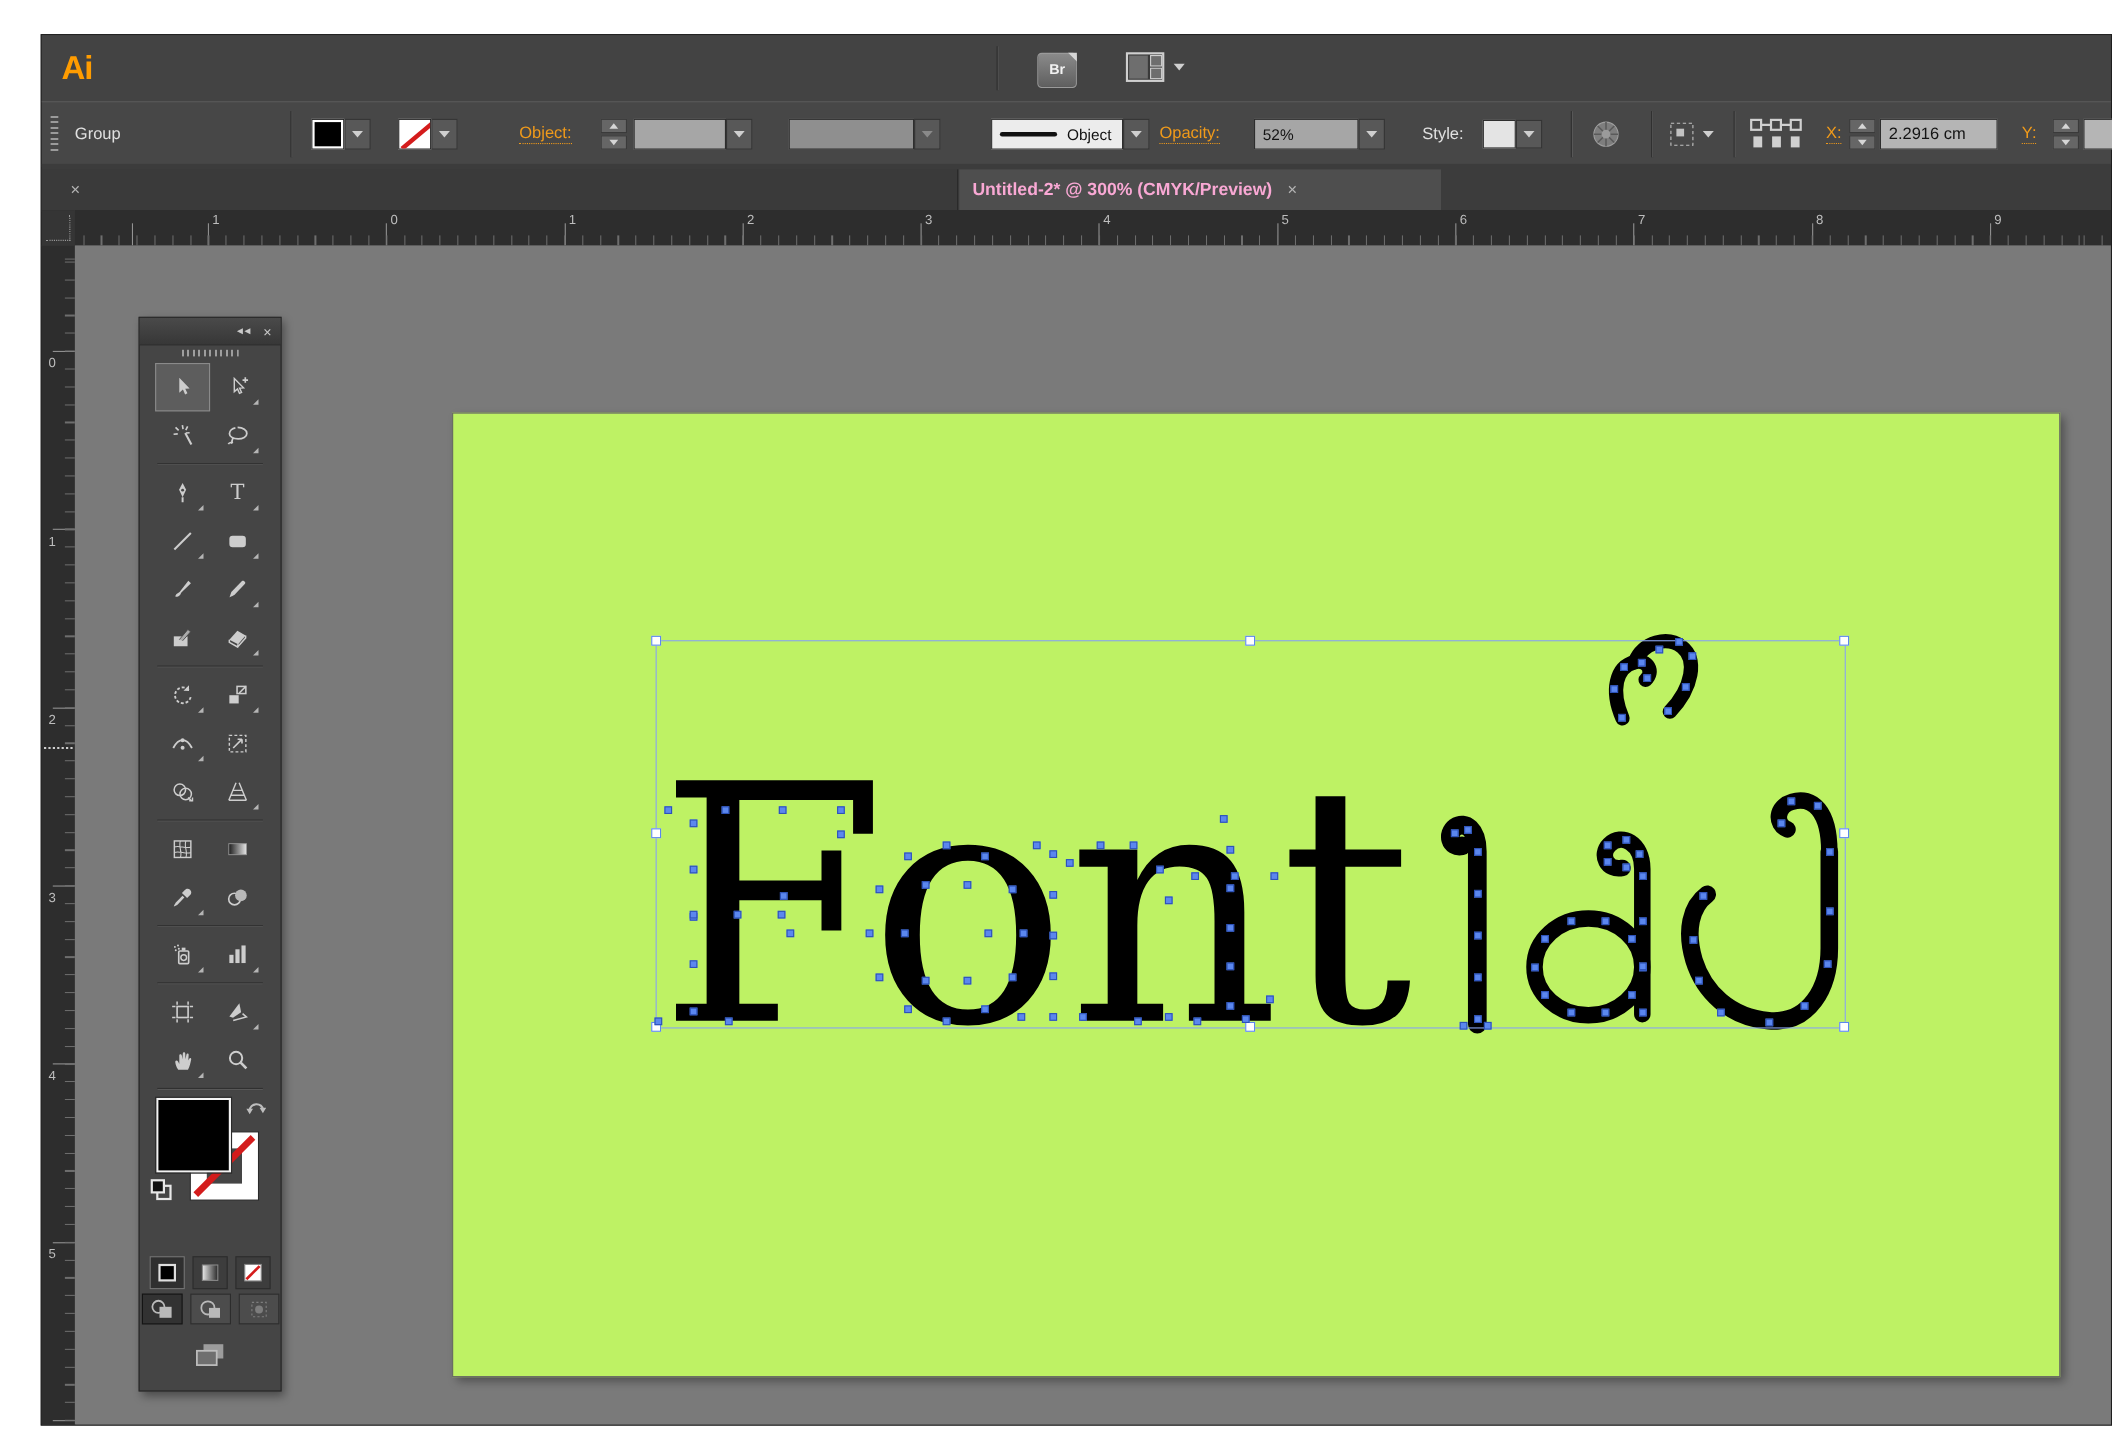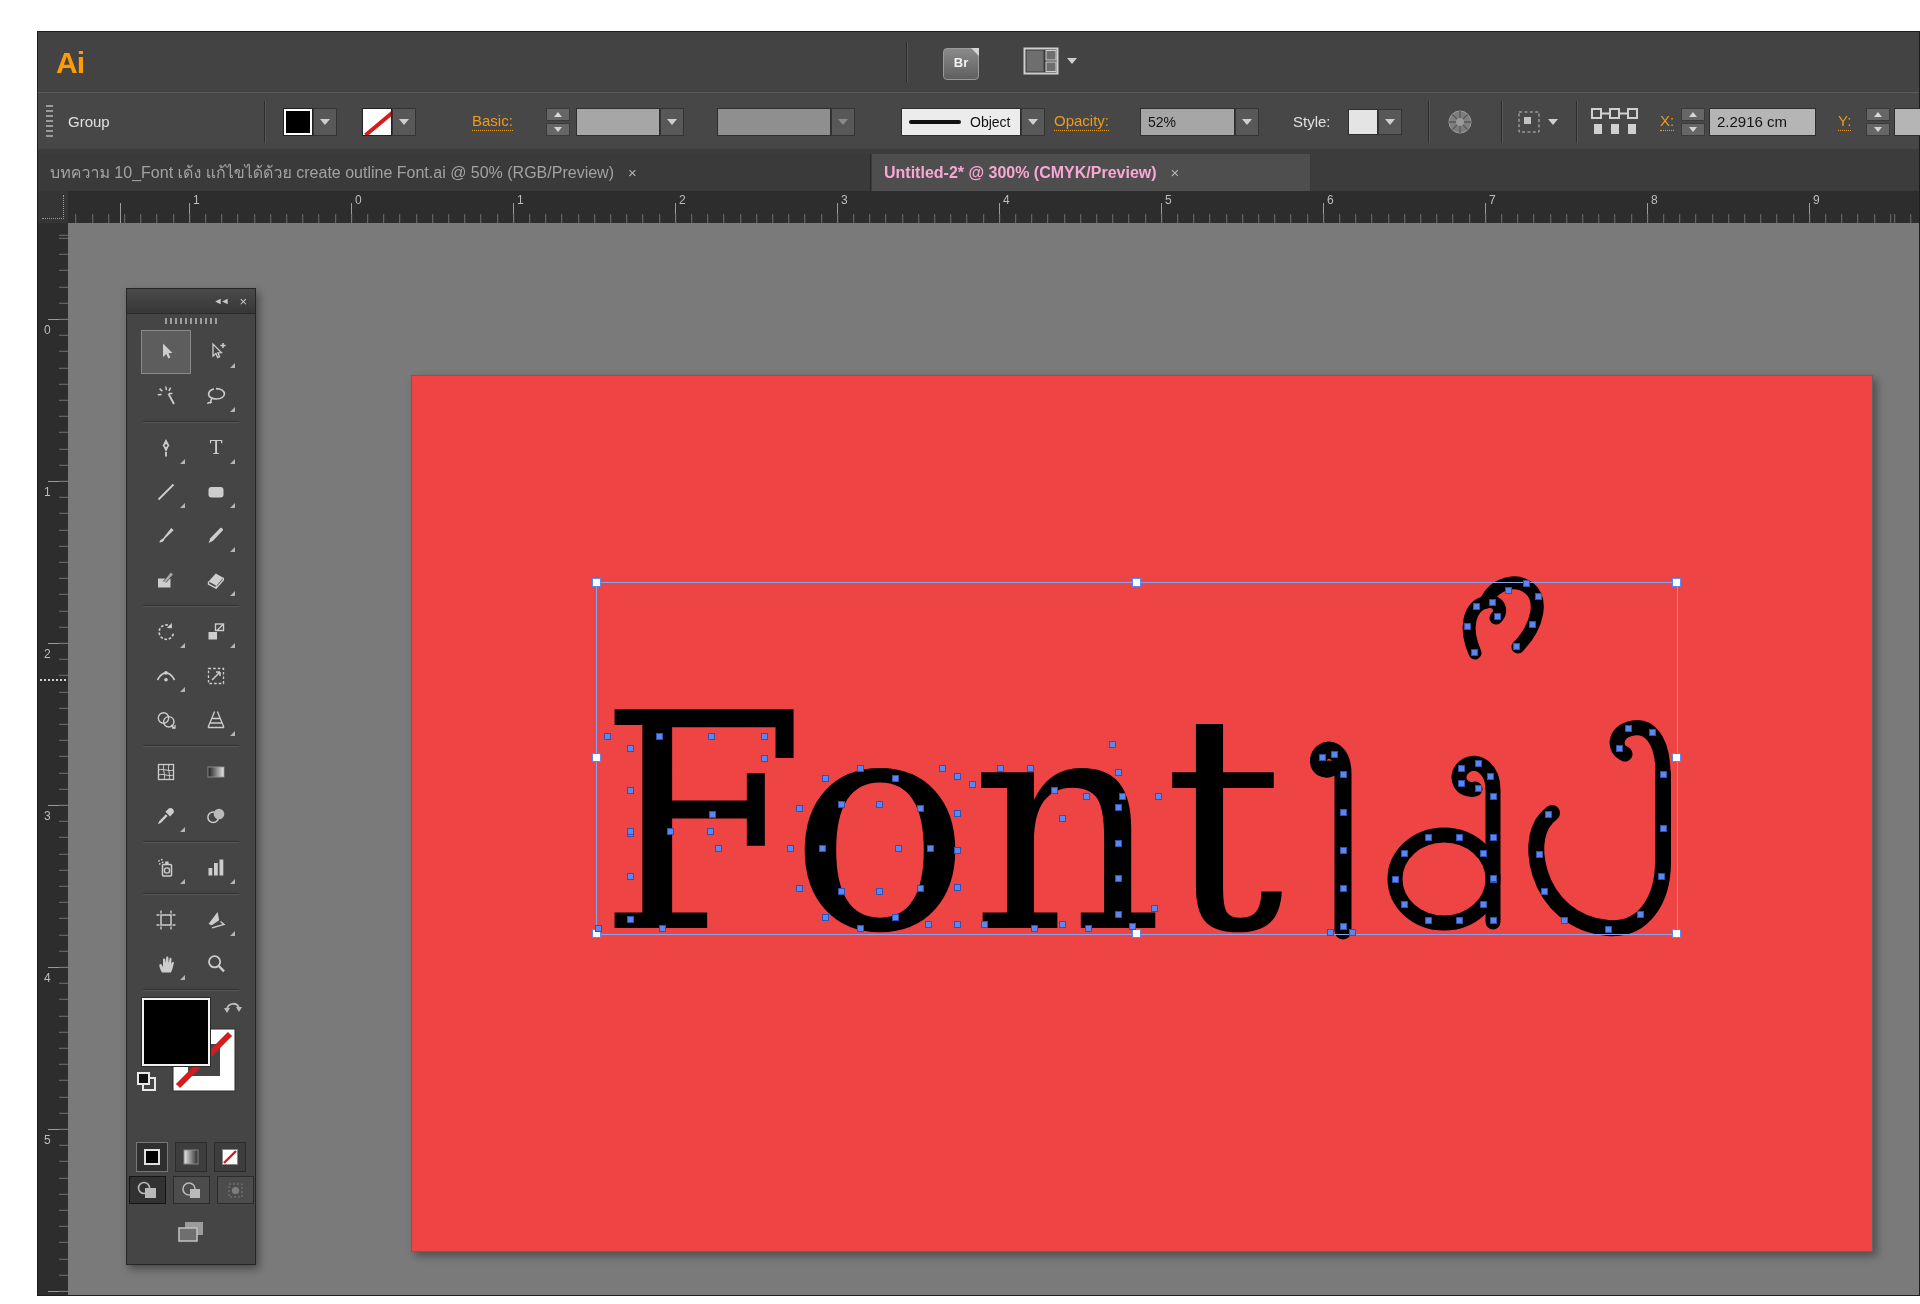--- a/index.html
+++ b/index.html
@@ -55,21 +55,21 @@
      background-size:auto 9px,auto 20px;background-repeat:repeat-x;background-position:-24.8px bottom,121px bottom;}
   .rh-label{position:absolute;top:2px;color:#bdbdbd;font-size:12px;}
   #ruler-v{position:absolute;left:0;top:191px;width:30px;bottom:0;background:#2d2d2d;border-right:1px solid #111;}
   .rv-ticks{position:absolute;inset:0;
      background-image:repeating-linear-gradient(#6e6e6e 0 1px,transparent 1px 16.2px),repeating-linear-gradient(#9a9a9a 0 1px,transparent 1px 162px);
      background-size:9px auto,20px auto;background-repeat:repeat-y;background-position:right 14.8px,right 96px;}
   .rv-label{position:absolute;left:6px;color:#bdbdbd;font-size:12px;}
   #rv-marker{position:absolute;left:2px;width:26px;border-top:2px dotted #cfcfcf;}
   
   #canvas{position:absolute;left:30px;top:191px;right:0;bottom:0;background:#7a7a7a;overflow:hidden;}
-  #artboard{position:absolute;left:343px;top:152px;width:1460px;height:875px;background:#ef4444;border:1px solid #636363;
+  #artboard{position:absolute;left:343px;top:152px;width:1460px;height:875px;background:#bef264;border:1px solid #636363;
      box-shadow:4px 4px 8px rgba(0,0,0,.35);box-sizing:content-box;}
   #bbox{position:absolute;border:1px solid #88a4ef;}
   .handle{position:absolute;width:9px;height:9px;background:#fff;border:1px solid #5b87ee;box-sizing:border-box;}
   .anchor{position:absolute;width:7px;height:7px;background:#5b87ee;border:1px solid #2d52b8;box-sizing:border-box;}
   
   #toolbox{position:absolute;left:58px;top:65px;width:130px;background:#454545;border:1px solid #262626;
      box-shadow:3px 4px 8px rgba(0,0,0,.4);box-sizing:border-box;}
   #tb-header{height:24px;background:linear-gradient(#4a4a4a,#373737);border-bottom:1px solid #2b2b2b;
      display:flex;align-items:center;justify-content:flex-end;gap:12px;padding:0 8px;}
   #tb-header .hbtn{color:#c9c9c9;font-size:9px;letter-spacing:-2px;}
@@ -140,21 +140,21 @@
     <div class="cb swatch-btn" style="left:324px;">
       <span class="swatch-box" style="overflow:hidden;">
           <span class="slashline"></span>
         </span>
       <span class="drop-btn">
           <span class="tri-down"></span>
         </span>
     </div>
 
     <div class="cb" style="left:434px;">
-        <span class="cb-orange">Basic:</span>
+        <span class="cb-orange">Object:</span>
       </div>
     <div class="cb" style="left:508px;">
       <span class="stepper">
         <span class="step-btn">
             <span class="tri-up-s"></span>
           </span>
         <span class="step-btn">
             <span class="tri-dn-s"></span>
           </span>
       </span>
@@ -266,21 +266,20 @@
           </span>
       </span>
     </div>
     <div class="cb" style="left:1856px;">
       <span class="field" style="width:100px;background:#b5b5b5;"></span>
     </div>
   </div>
 
   <div id="tabbar">
     <div id="tab-0" class="doc-tab">
-      <span class="title">บทความ 10_Font เด้ง แก้ไขได้ด้วย create outline Font.ai @ 50% (RGB/Preview)</span>
       <span class="close">×</span>
     </div>
     <div id="tab-1" class="doc-tab">
       <span class="title">Untitled-2* @ 300% (CMYK/Preview)</span>
       <span class="close">×</span>
     </div>
   </div>
 
   <div id="corner">
       <span class="dots"></span>

